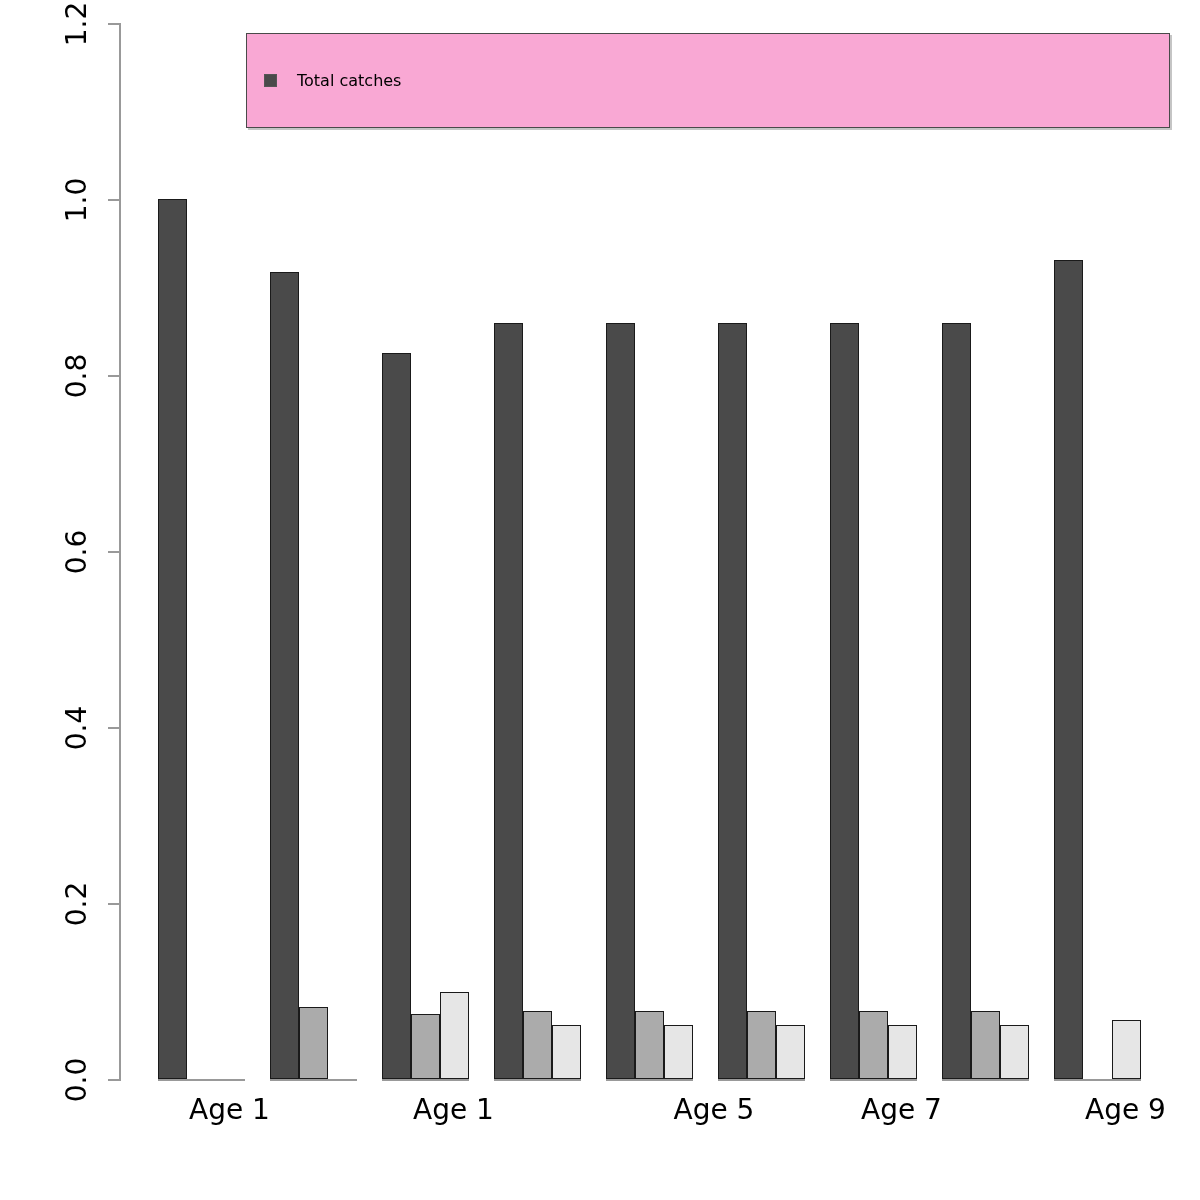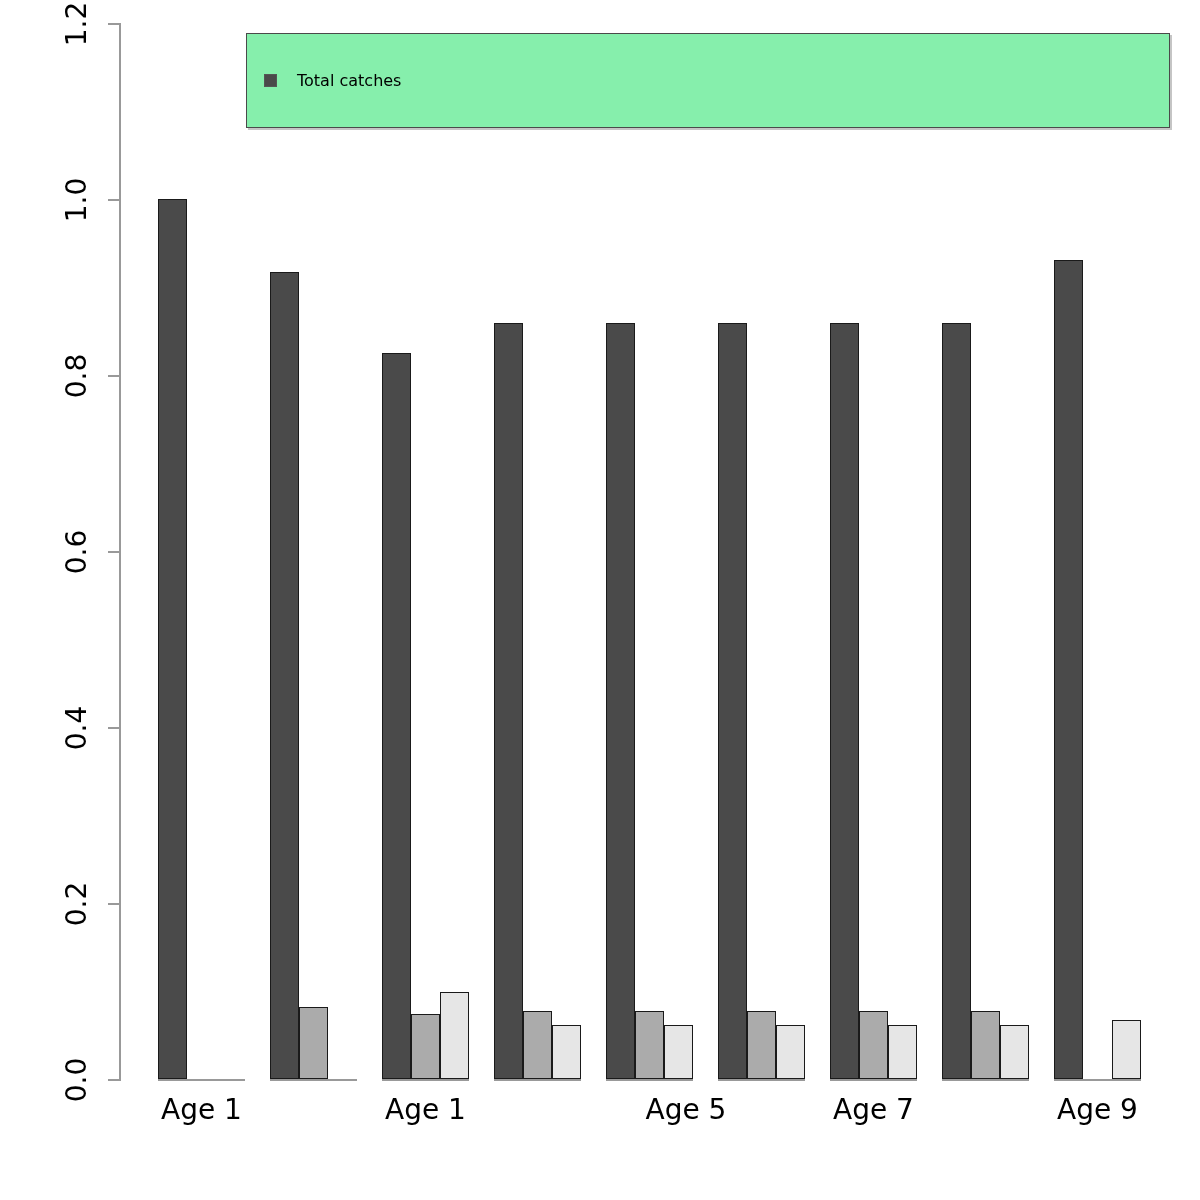--- a/index.html
+++ b/index.html
@@ -8,27 +8,27 @@
     font-family:"DejaVu Sans","Liberation Sans",sans-serif;overflow:hidden;
   }
   .yaxis-line{position:absolute;width:2px;background:#999999;}
   .ytick{position:absolute;height:2px;width:11px;background:#999999;}
   .ytick-label{
     position:absolute;font-size:28px;color:#000;
     transform:translate(-50%,-50%) rotate(-90deg);white-space:nowrap;line-height:1;
   }
   .xtick-label{
     position:absolute;font-size:28px;color:#000;transform:translateX(-50%);
-    white-space:nowrap;line-height:1;
+    white-space:nowrap;line-height:1;margin-left:28px;
   }
   .bar{position:absolute;box-sizing:border-box;border:1.5px solid #1a1a1a;}
   .group-baseline{position:absolute;height:1.5px;background:#999999;}
   .legend{
     position:absolute;left:246px;top:33px;width:924px;height:95px;
-    background:#86efac;border:1.5px solid #4a4a4a;box-sizing:border-box;
+    background:#f9a8d4;border:1.5px solid #4a4a4a;box-sizing:border-box;
     box-shadow:2px 2px 0 rgba(150,150,150,0.55);
     display:flex;flex-direction:column;justify-content:center;
     padding-left:17px;
   }
   .legend-row{display:flex;align-items:center;height:23.5px;}
   .legend-swatch{
     width:13px;height:13px;box-sizing:border-box;border:1.5px solid #555555;
     margin-right:20px;flex:0 0 auto;
   }
   .legend-label{font-size:16px;color:#000;white-space:pre;line-height:1;}

